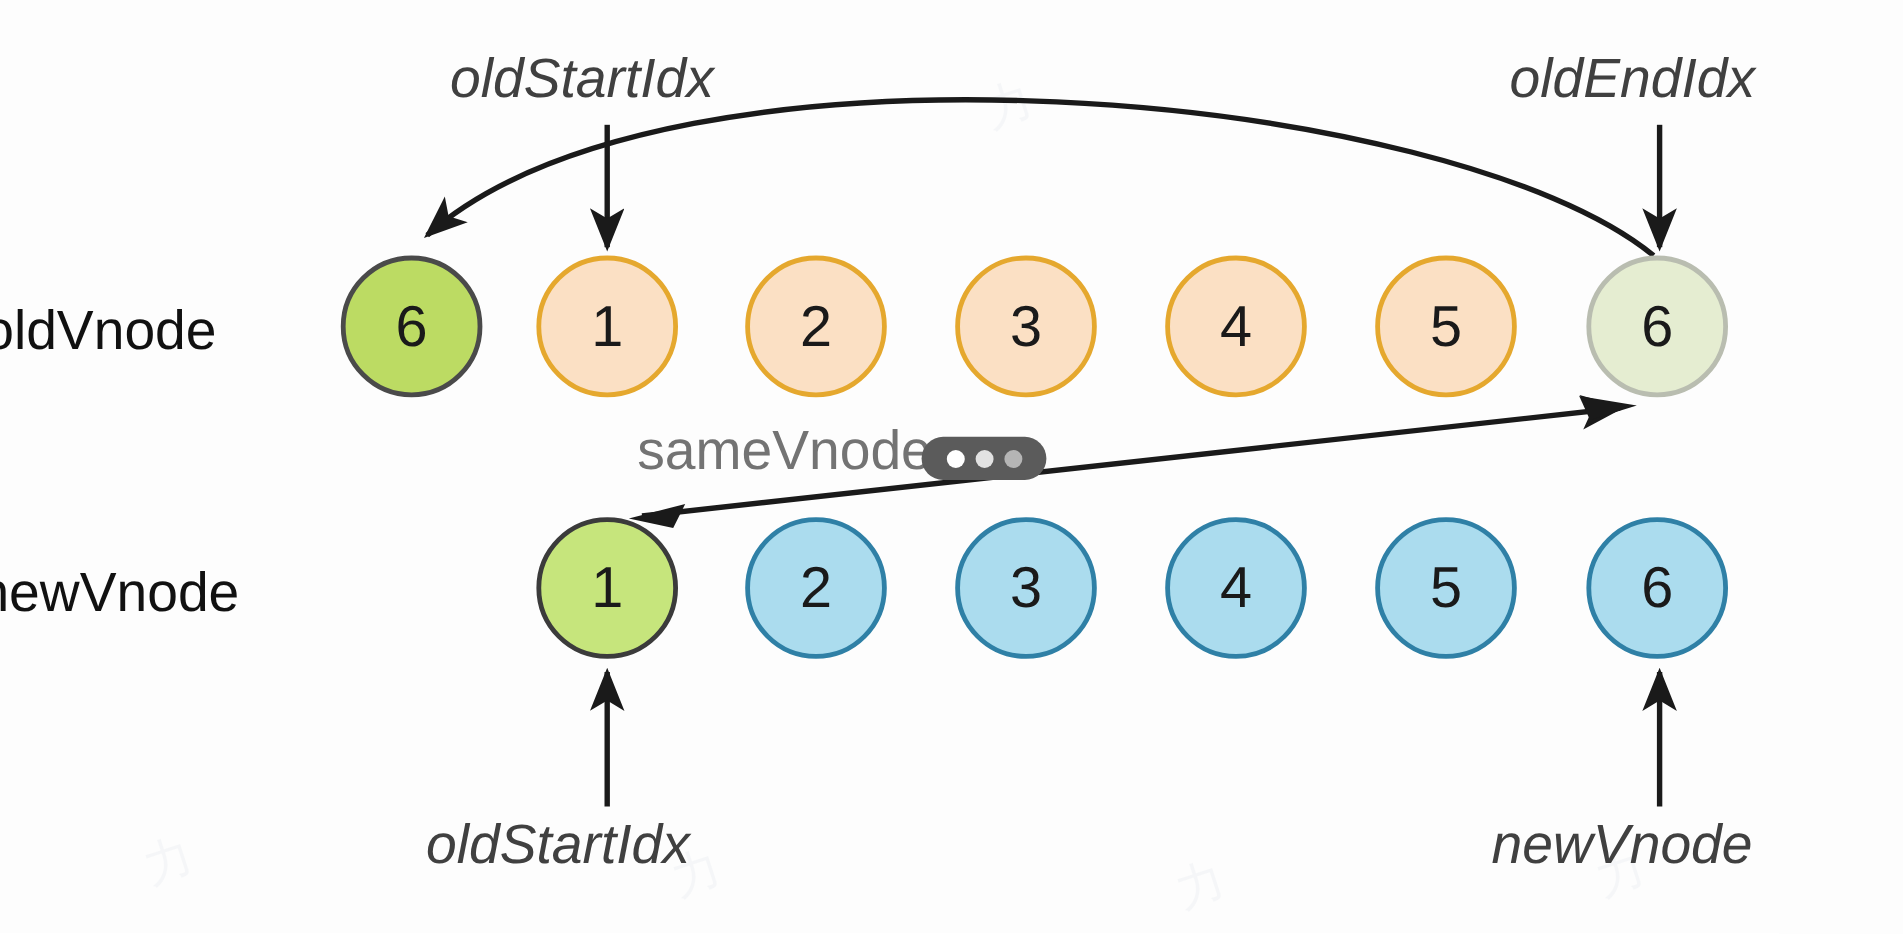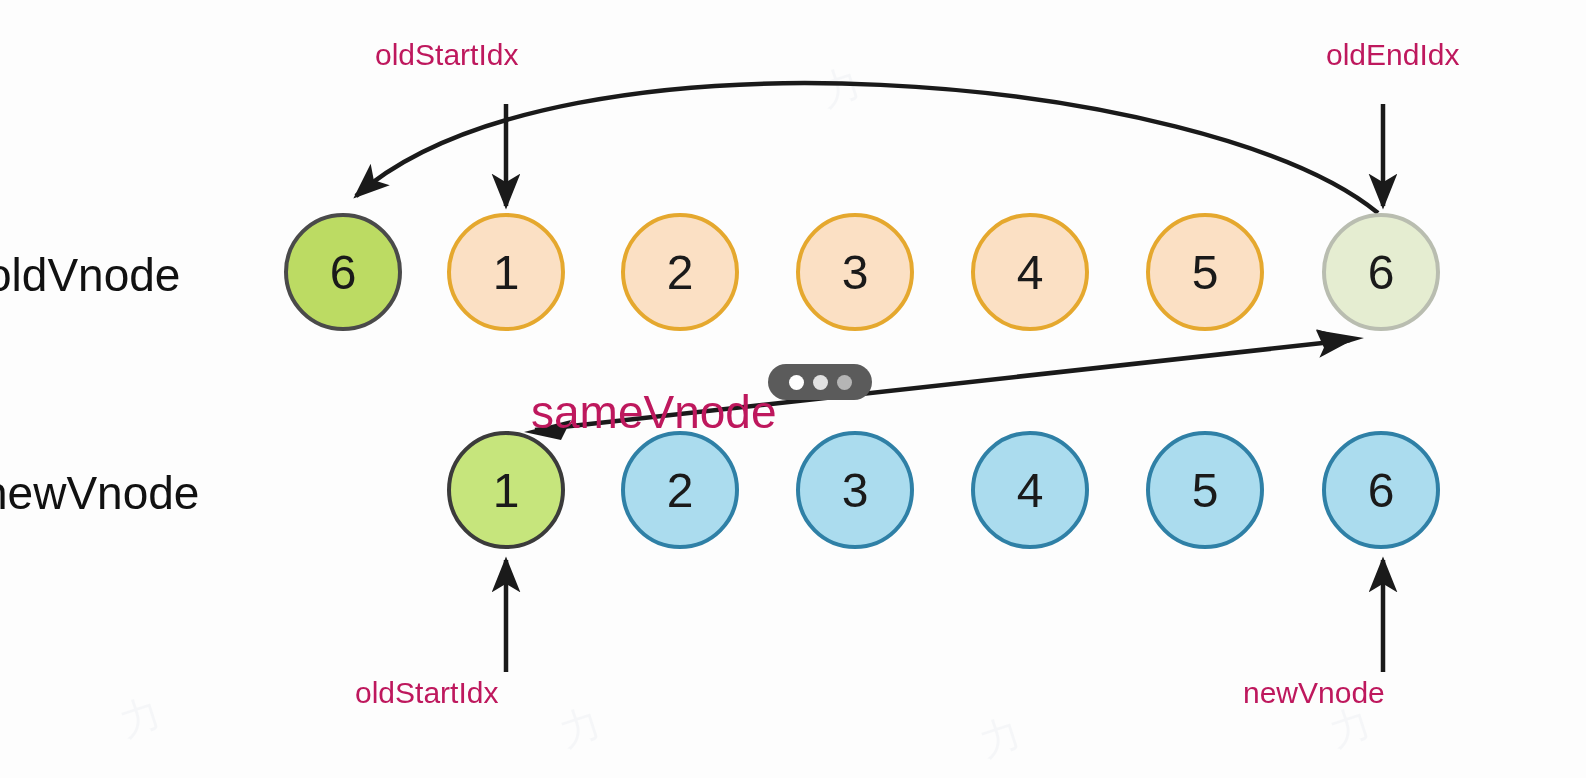--- a/index.html
+++ b/index.html
@@ -39,24 +39,25 @@
   }
   .row-label {
     position: absolute;
     font-size: 46px;
     color: #111111;
     white-space: nowrap;
     letter-spacing: 0px;
   }
   .idx-label {
     position: absolute;
-    font-size: 30px;
-    color: #be185d;
+    font-size: 46px;
+    color: #404040;
     white-space: nowrap;
     text-align: center;
+    font-style: italic;
   }
   .node {
     position: absolute;
     width: 118px;
     height: 118px;
     border-radius: 50%;
     box-sizing: border-box;
     display: flex;
     align-items: center;
     justify-content: center;
@@ -80,23 +81,22 @@
     background: #c6e57c;
     border: 4px solid #3b3b3b;
   }
   .node-green-pale {
     background: #e5edd1;
     border: 4px solid #b9bdb0;
   }
   .same-vnode-label {
     position: absolute;
     font-size: 46px;
-    color: #be185d;
-    white-space: nowrap;
-    margin-top: 37px;
+    color: #737373;
+    white-space: nowrap;
   }
   .dots-pill {
     position: absolute;
     background: #5b5b5b;
     border-radius: 18px;
     display: flex;
     align-items: center;
     justify-content: center;
     gap: 9px;
   }
@@ -143,21 +143,21 @@
     <line x1="535" y1="430" x2="1350" y2="340" stroke="#1a1a1a" stroke-width="4.5" marker-start="url(#head)" marker-end="url(#head)" style="marker-start: url(#headrev);"></line>
 
     <path d="M524,432 L571,420 L561,440 z" fill="#1a1a1a"></path>
     <path d="M1364,338 L1316,330 L1325,350 z" fill="#1a1a1a"></path>
   </svg>
 
   <div class="row-label" style="left:-14px; top:248px;">oldVnode</div>
   <div class="row-label" style="left:-18px; top:466px;">newVnode</div>
 
   <div class="idx-label" style="left:375px; top:38px;">oldStartIdx</div>
-  <div class="idx-label" style="left:1326px; top:38px;text-align:center;">oldEndIdx</div>
+  <div class="idx-label" style="left:1258px; top:38px;text-align:center;">oldEndIdx</div>
   <div class="idx-label" style="left:355px; top:676px;">oldStartIdx</div>
   <div class="idx-label" style="left:1243px; top:676px;">newVnode</div>
 
   <div class="same-vnode-label" style="left:531px; top:348px;">sameVnode</div>
 
   <div class="node node-green-bright" style="left:284px; top:213px;">
     <span>6</span>
   </div>
   <div class="node node-orange" style="left:447px; top:213px;">
     <span>1</span>

